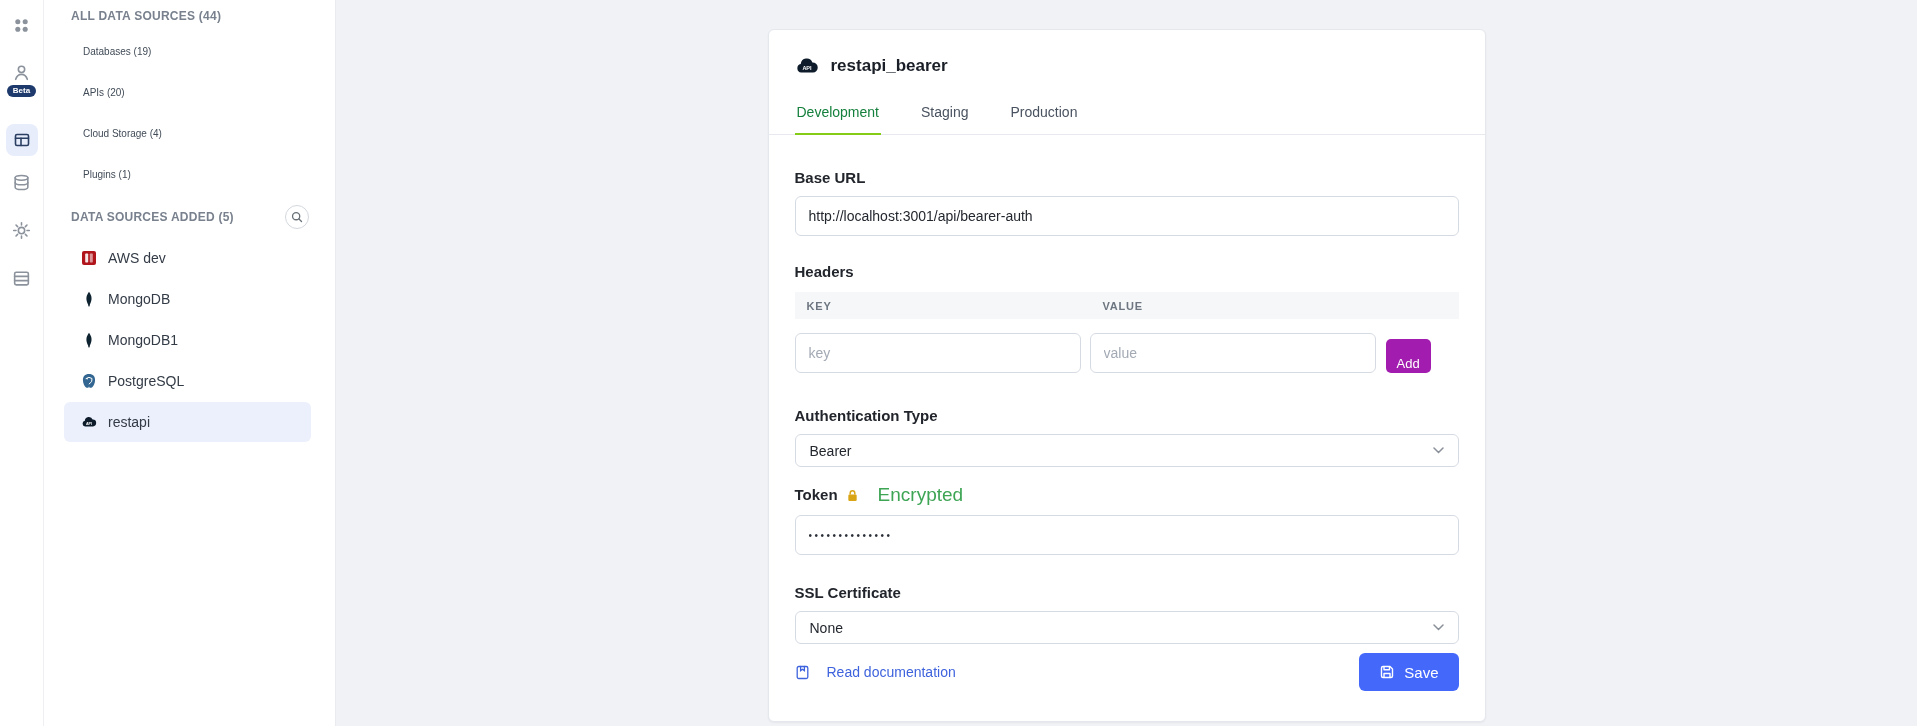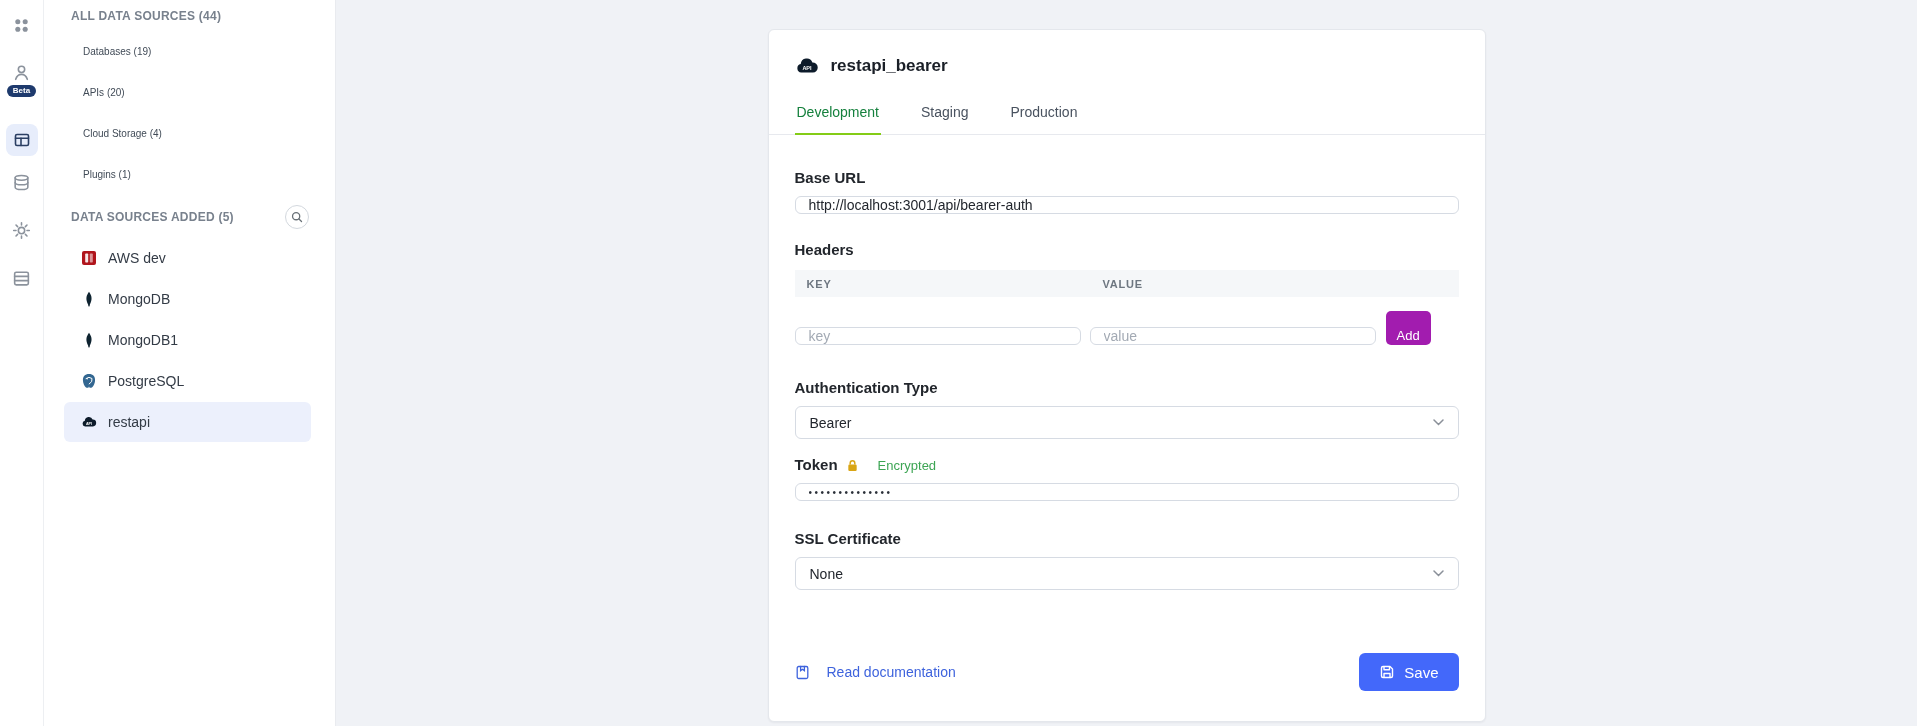--- a/index.html
+++ b/index.html
@@ -54,21 +54,21 @@
     padding:0 26px; position:relative;
   }
   .card-title-row { padding-top:26px; display:flex; align-items:center; gap:12px; }
   .card-title { font-size:17px; font-weight:600; color:#1a1f27; }
   .tabs { margin:26px -26px 0; padding:0 26px; border-bottom:1px solid #e7e9ee; display:flex; gap:38px; }
   .tab { padding:2px 2px 13px; font-size:14px; color:#49525f; cursor:pointer; }
   .tab.active { color:#15803d; font-weight:500; border-bottom:2px solid #84cc16; margin-bottom:-1px; }
   .form { padding-top:34px; }
   .field-label { font-size:15px; font-weight:600; color:#22262c; line-height:18px; }
   .text-input {
-    width:100%; height:18px; margin-top:9px; border:1px solid #d6dbe3; border-radius:6px;
+    width:100%; height:40px; margin-top:9px; border:1px solid #d6dbe3; border-radius:6px;
     padding:0 13px; font-size:14px; color:#23272e; background:#fff; outline:none;
     font-family:"Liberation Sans", sans-serif;
   }
   .text-input::placeholder { color:#a3aab4; }
   .grp-base { margin-bottom:27px; }
   .tbl-head { margin-top:11px; height:27px; background:#f5f7f9; display:flex; align-items:center; }
   .tbl-col-key { width:296px; padding-left:12px; }
   .tbl-col-val { padding-left:12px; }
   .tbl-head span { font-size:11px; font-weight:700; letter-spacing:.8px; color:#6d7680; }
   .hdr-row { margin-top:14px; display:flex; gap:9px; align-items:flex-end; margin-bottom:34px; }
@@ -79,21 +79,21 @@
     border-radius:5px; font-size:13px; font-weight:500; cursor:pointer;
     font-family:"Liberation Sans", sans-serif;
   }
   .select {
     margin-top:9px; height:33px; border:1px solid #d6dbe3; border-radius:6px; background:#fff;
     display:flex; align-items:center; justify-content:space-between; padding:0 14px;
     font-size:14px; color:#23272e; cursor:pointer;
   }
   .grp-auth { margin-bottom:17px; }
   .token-label-row { display:flex; align-items:center; gap:8px; }
-  .encrypted { font-size:13px; color:#3da554; font-weight:500;padding-left:11px; }
+  .encrypted { font-size:19px; color:#3da554; font-weight:500;padding-left:11px; }
   .inp-token { font-size:10px; letter-spacing:2.5px; color:#2c313a; }
   .grp-token { margin-bottom:29px; }
   .card-footer {
     position:absolute; left:26px; right:26px; bottom:30px;
     display:flex; align-items:center; justify-content:space-between;
   }
   .doc-link { display:flex; align-items:center; gap:17px; color:#3e63dd; font-size:14px; text-decoration:none; cursor:pointer; }
   .save-btn {
     height:38px; padding:0 20px; background:#4368fa; color:#fff; border:none; border-radius:6px;
     display:flex; align-items:center; gap:9px; font-size:15px; font-weight:500; cursor:pointer;

